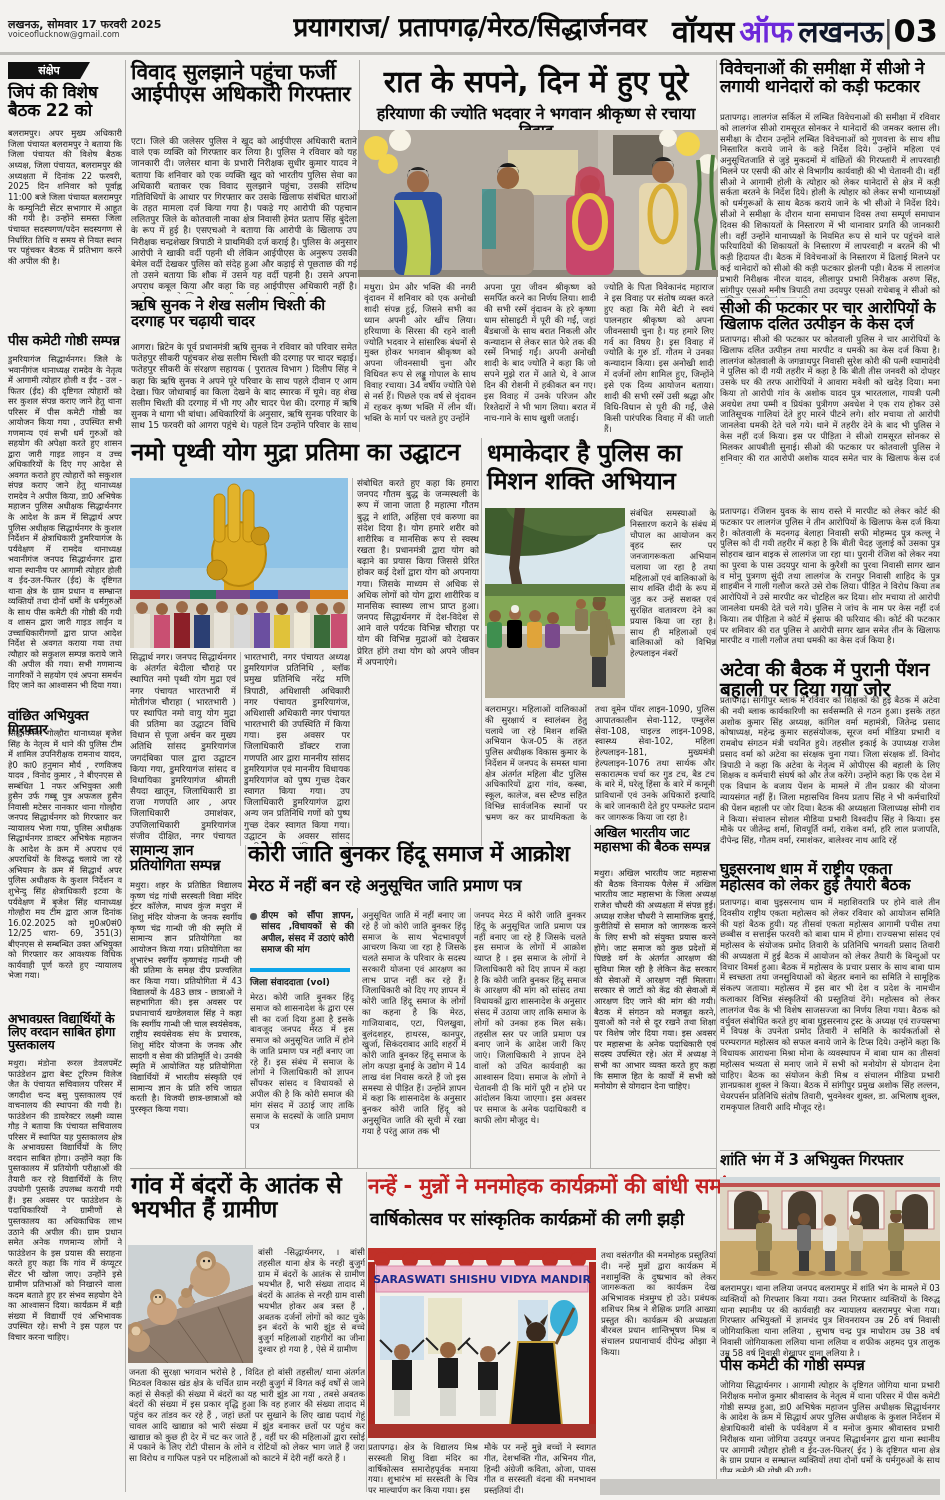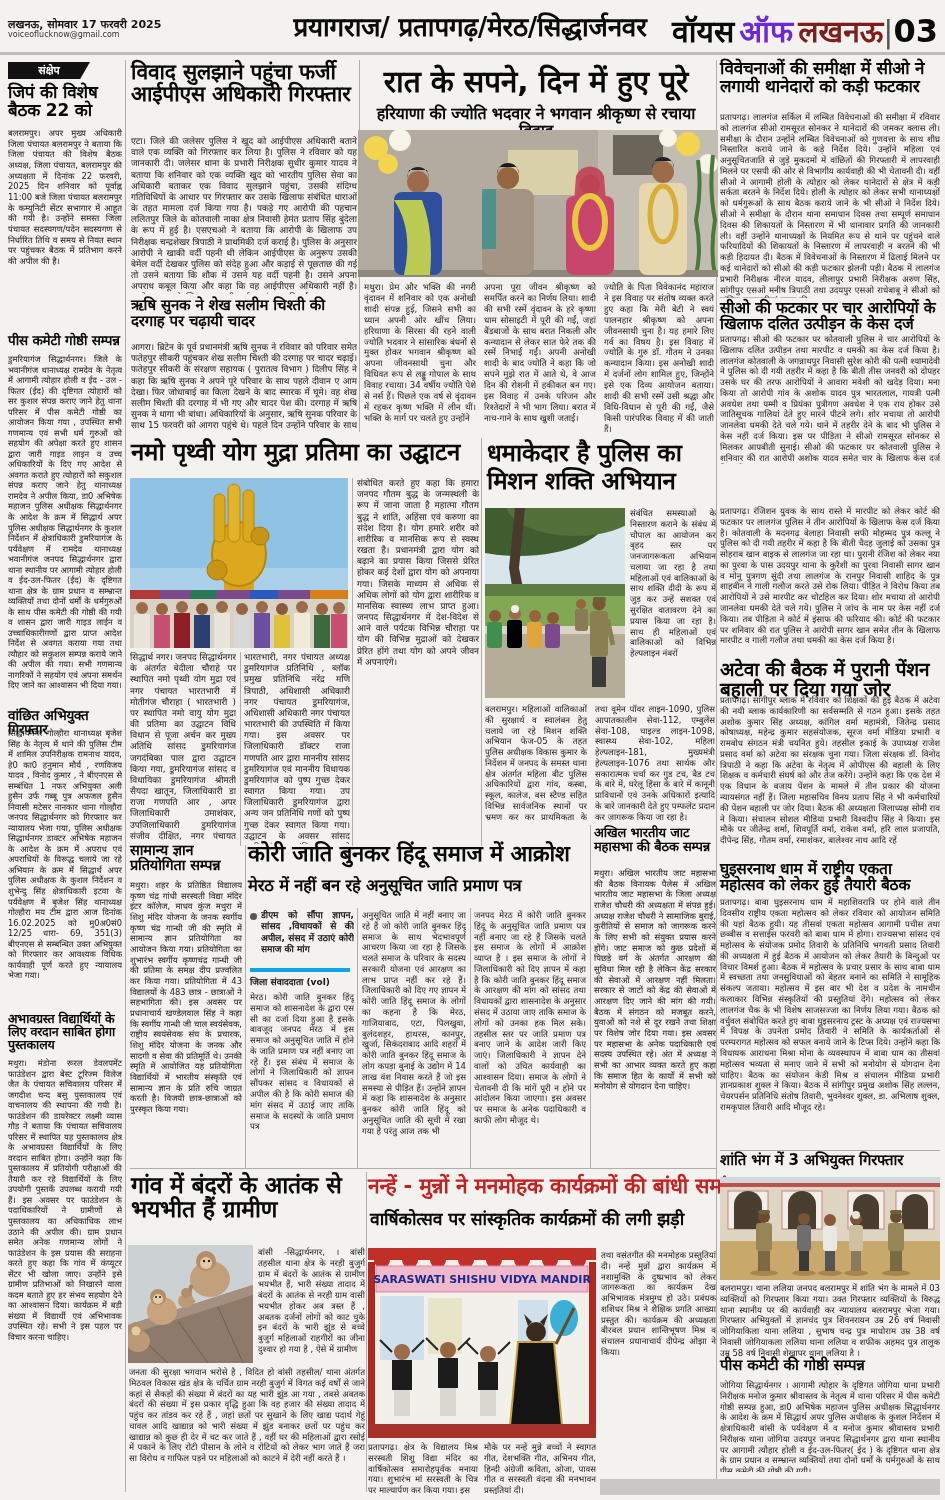--- a/index.html
+++ b/index.html
@@ -20,21 +20,21 @@
 <body>
 
 <div id="page">
 
   <div class="abs" style="left:8px;top:16px;width:170px;font-size:11px;font-weight:700;">लखनऊ, सोमवार 17 फरवरी 2025</div>
   <div class="abs" style="left:8px;top:30px;width:170px;font-size:8px;color:#333;">voiceoflucknow@gmail.com</div>
   <div class="abs ttl center" style="left:240px;top:14px;width:460px;font-size:26px;">प्रयागराज/ प्रतापगढ़/मेरठ/सिद्धार्जनवर</div>
   <div class="abs" style="left:660px;top:10px;width:278px;text-align:right;white-space:nowrap;">
     <span style="font-size:30px;font-weight:800;color:#0a0a0a;">वॉयस</span>
     <span style="font-size:30px;font-weight:800;color:#6d28d9;">ऑफ</span>
-    <span style="font-size:30px;font-weight:800;color:#7f1d1d;">लखनऊ</span><span style="font-size:30px;font-weight:400;color:#555;">|</span><span style="font-size:32px;font-weight:800;color:#0a0a0a;">03</span>
+    <span style="font-size:30px;font-weight:800;color:#0f172a;">लखनऊ</span><span style="font-size:30px;font-weight:400;color:#555;">|</span><span style="font-size:32px;font-weight:800;color:#0a0a0a;">03</span>
   </div>
   <div class="abs" style="left:0;top:52px;width:945px;height:3px;background:#bdbcb8;"></div>
 
   <div class="vr" style="left:125px;top:60px;height:1432px;"></div>
   <div class="vr" style="left:359px;top:60px;height:372px;"></div>
   <div class="vr" style="left:716px;top:60px;height:1432px;"></div>
   <div class="vr" style="left:481px;top:438px;height:408px;"></div>
   <div class="vr" style="left:352px;top:478px;height:368px;"></div>
   <div class="vr" style="left:240px;top:652px;height:194px;"></div>
   <div class="vr" style="left:245px;top:845px;height:323px;"></div>

